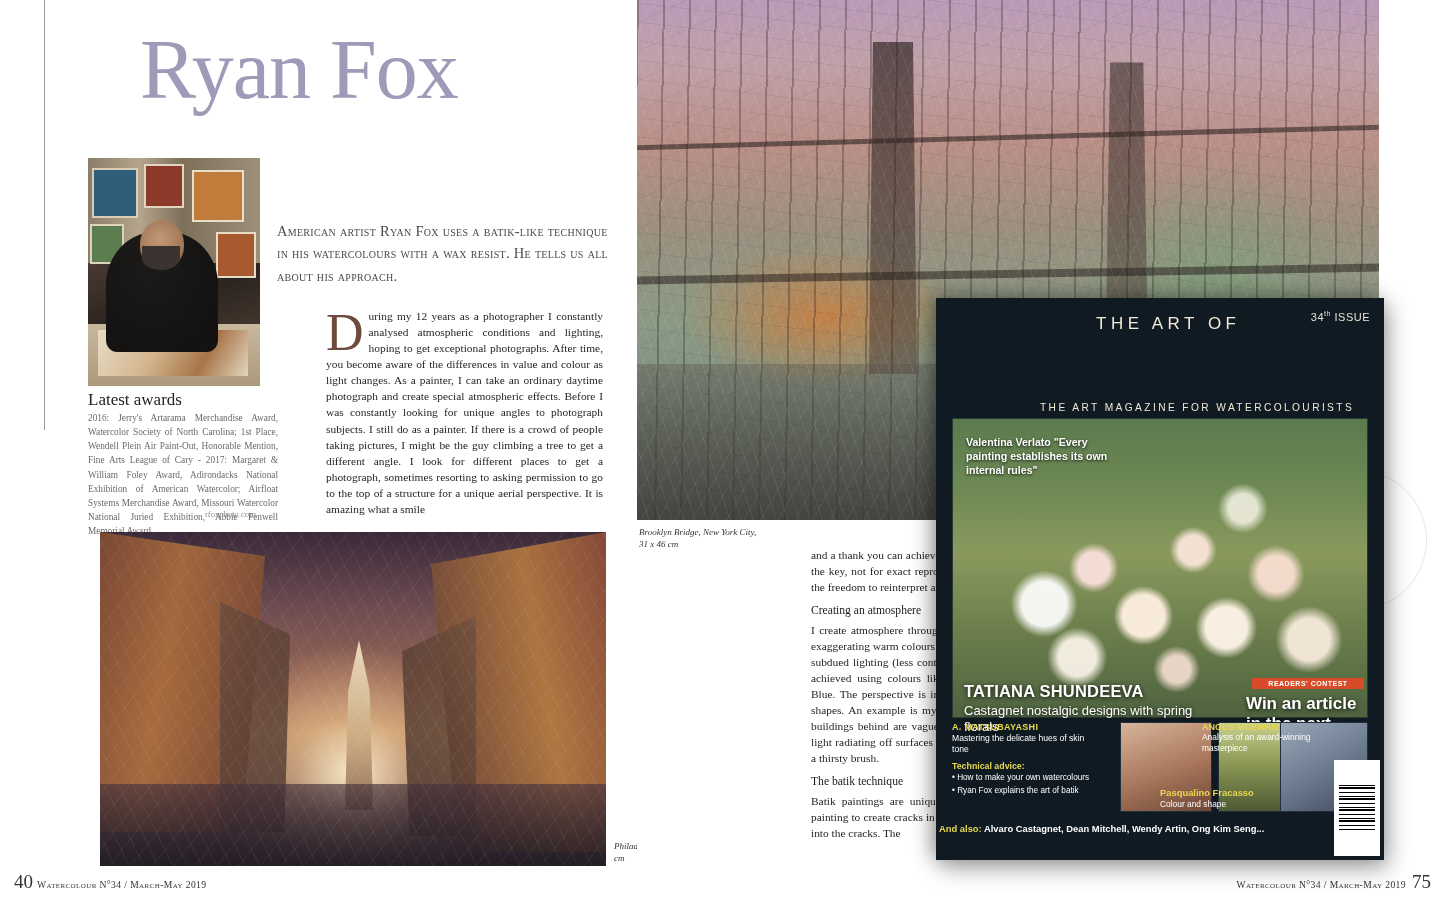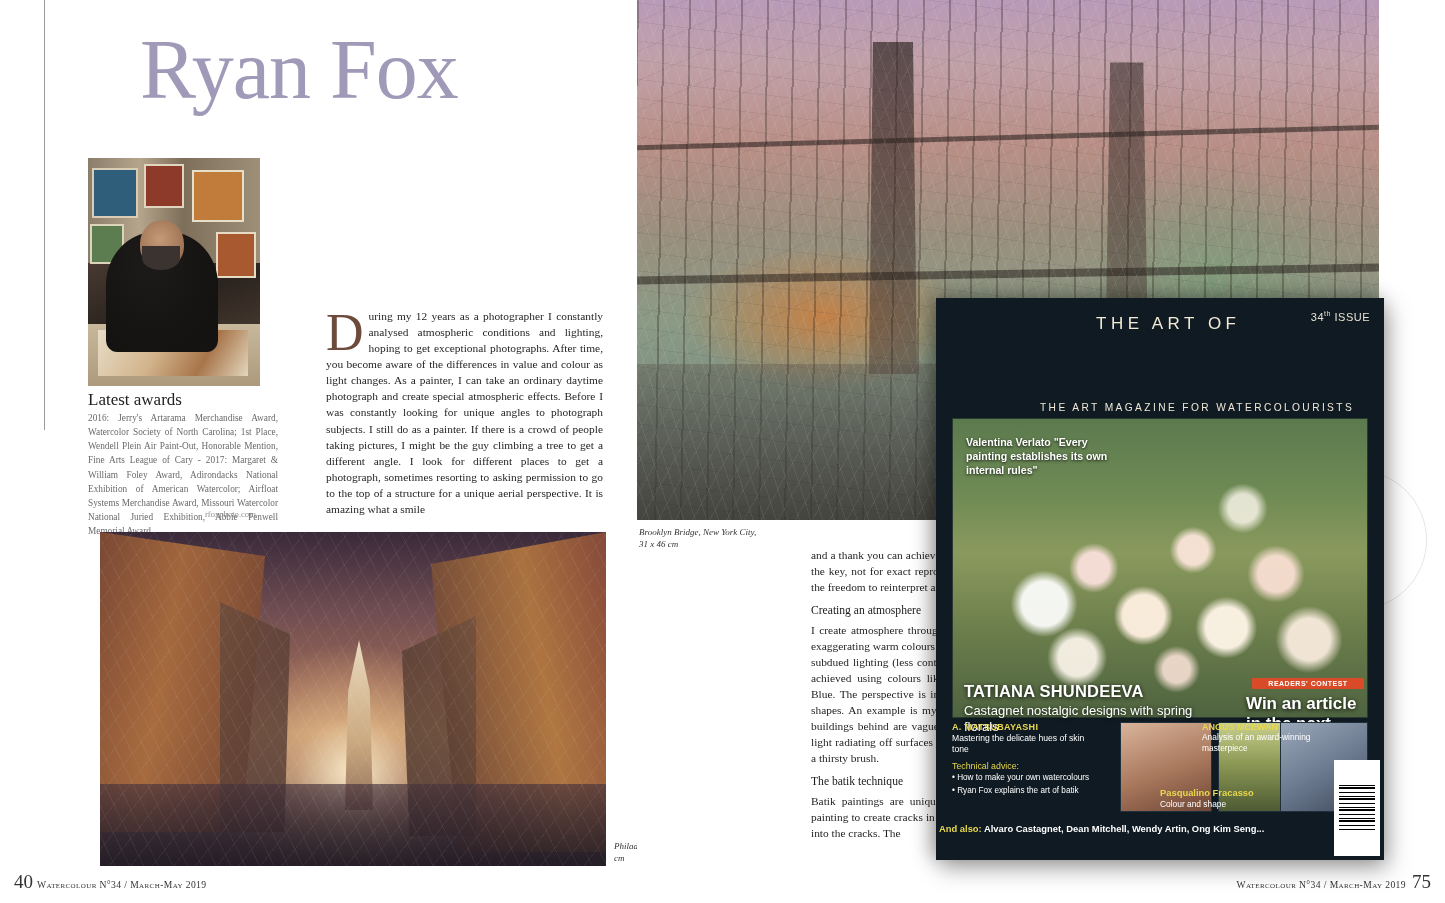--- a/index.html
+++ b/index.html
@@ -372,21 +372,21 @@
     position:absolute; width: 92px; height: 90px; border: 1px solid #20303a;
   }
   #cover .th1 { left: 168px; top: 0; background: linear-gradient(160deg,#d8b49a,#a8775c 55%,#6e4636); }
   #cover .th2 { left: 266px; top: 0; background: linear-gradient(180deg,#c9cf8e,#8d9a56 45%,#4e5a33); }
   #cover .th3 { left: 328px; top: 0; width: 88px; background: linear-gradient(150deg,#9aa7b8,#6e7c92 50%,#3e4a5c); }
   #cover .blk1 {
     position:absolute; left: 16px; top: 424px; width: 148px; color:#fff;
   }
   #cover .blk1 .nm { color:#e8d84e; font-size: 9px; font-weight: bold; letter-spacing:.3px;}
   #cover .blk1 .tx { font-size: 8.6px; line-height: 1.25; margin-top:1px;}
-  #cover .blk1 .ta { color:#e8d84e; font-size: 8.8px; font-weight: normal; margin-top: 7px;}
+  #cover .blk1 .ta { color:#e8d84e; font-size: 8.8px; font-weight: bold; margin-top: 7px;}
   #cover .blk1 .li { font-size: 8.2px; line-height: 1.25; margin-top: 2px;}
   #cover .blk2 {
     position:absolute; left: 266px; top: 424px; width: 150px; color:#fff;
   }
   #cover .blk2 .nm { color:#e8d84e; font-size: 9px; font-weight: bold;}
   #cover .blk2 .tx { font-size: 8.4px; line-height: 1.25;}
   #cover .blk3 {
     position:absolute; left: 224px; top: 490px; width: 110px; color:#fff;
   }
   #cover .blk3 .nm { color:#e8d84e; font-size: 9.4px; font-weight: bold; line-height:1.1;}
@@ -433,20 +433,21 @@
 
 <div id="page">
 
   <div id="left-page">
 
     <div class="vertical-rule"></div>
 
     <div id="artist-name">Ryan Fox</div>
 
 
+    <div id="deck">American artist Ryan Fox uses a batik-like technique in his watercolours with a wax resist. He tells us all about his approach.</div>
 
     <div id="portrait">
       <div class="wall"></div>
       <div class="fr1"></div>
       <div class="fr2"></div>
       <div class="fr3"></div>
       <div class="fr4"></div>
       <div class="fr5"></div>
       <div class="table"></div>
       <div class="artwork"></div>

